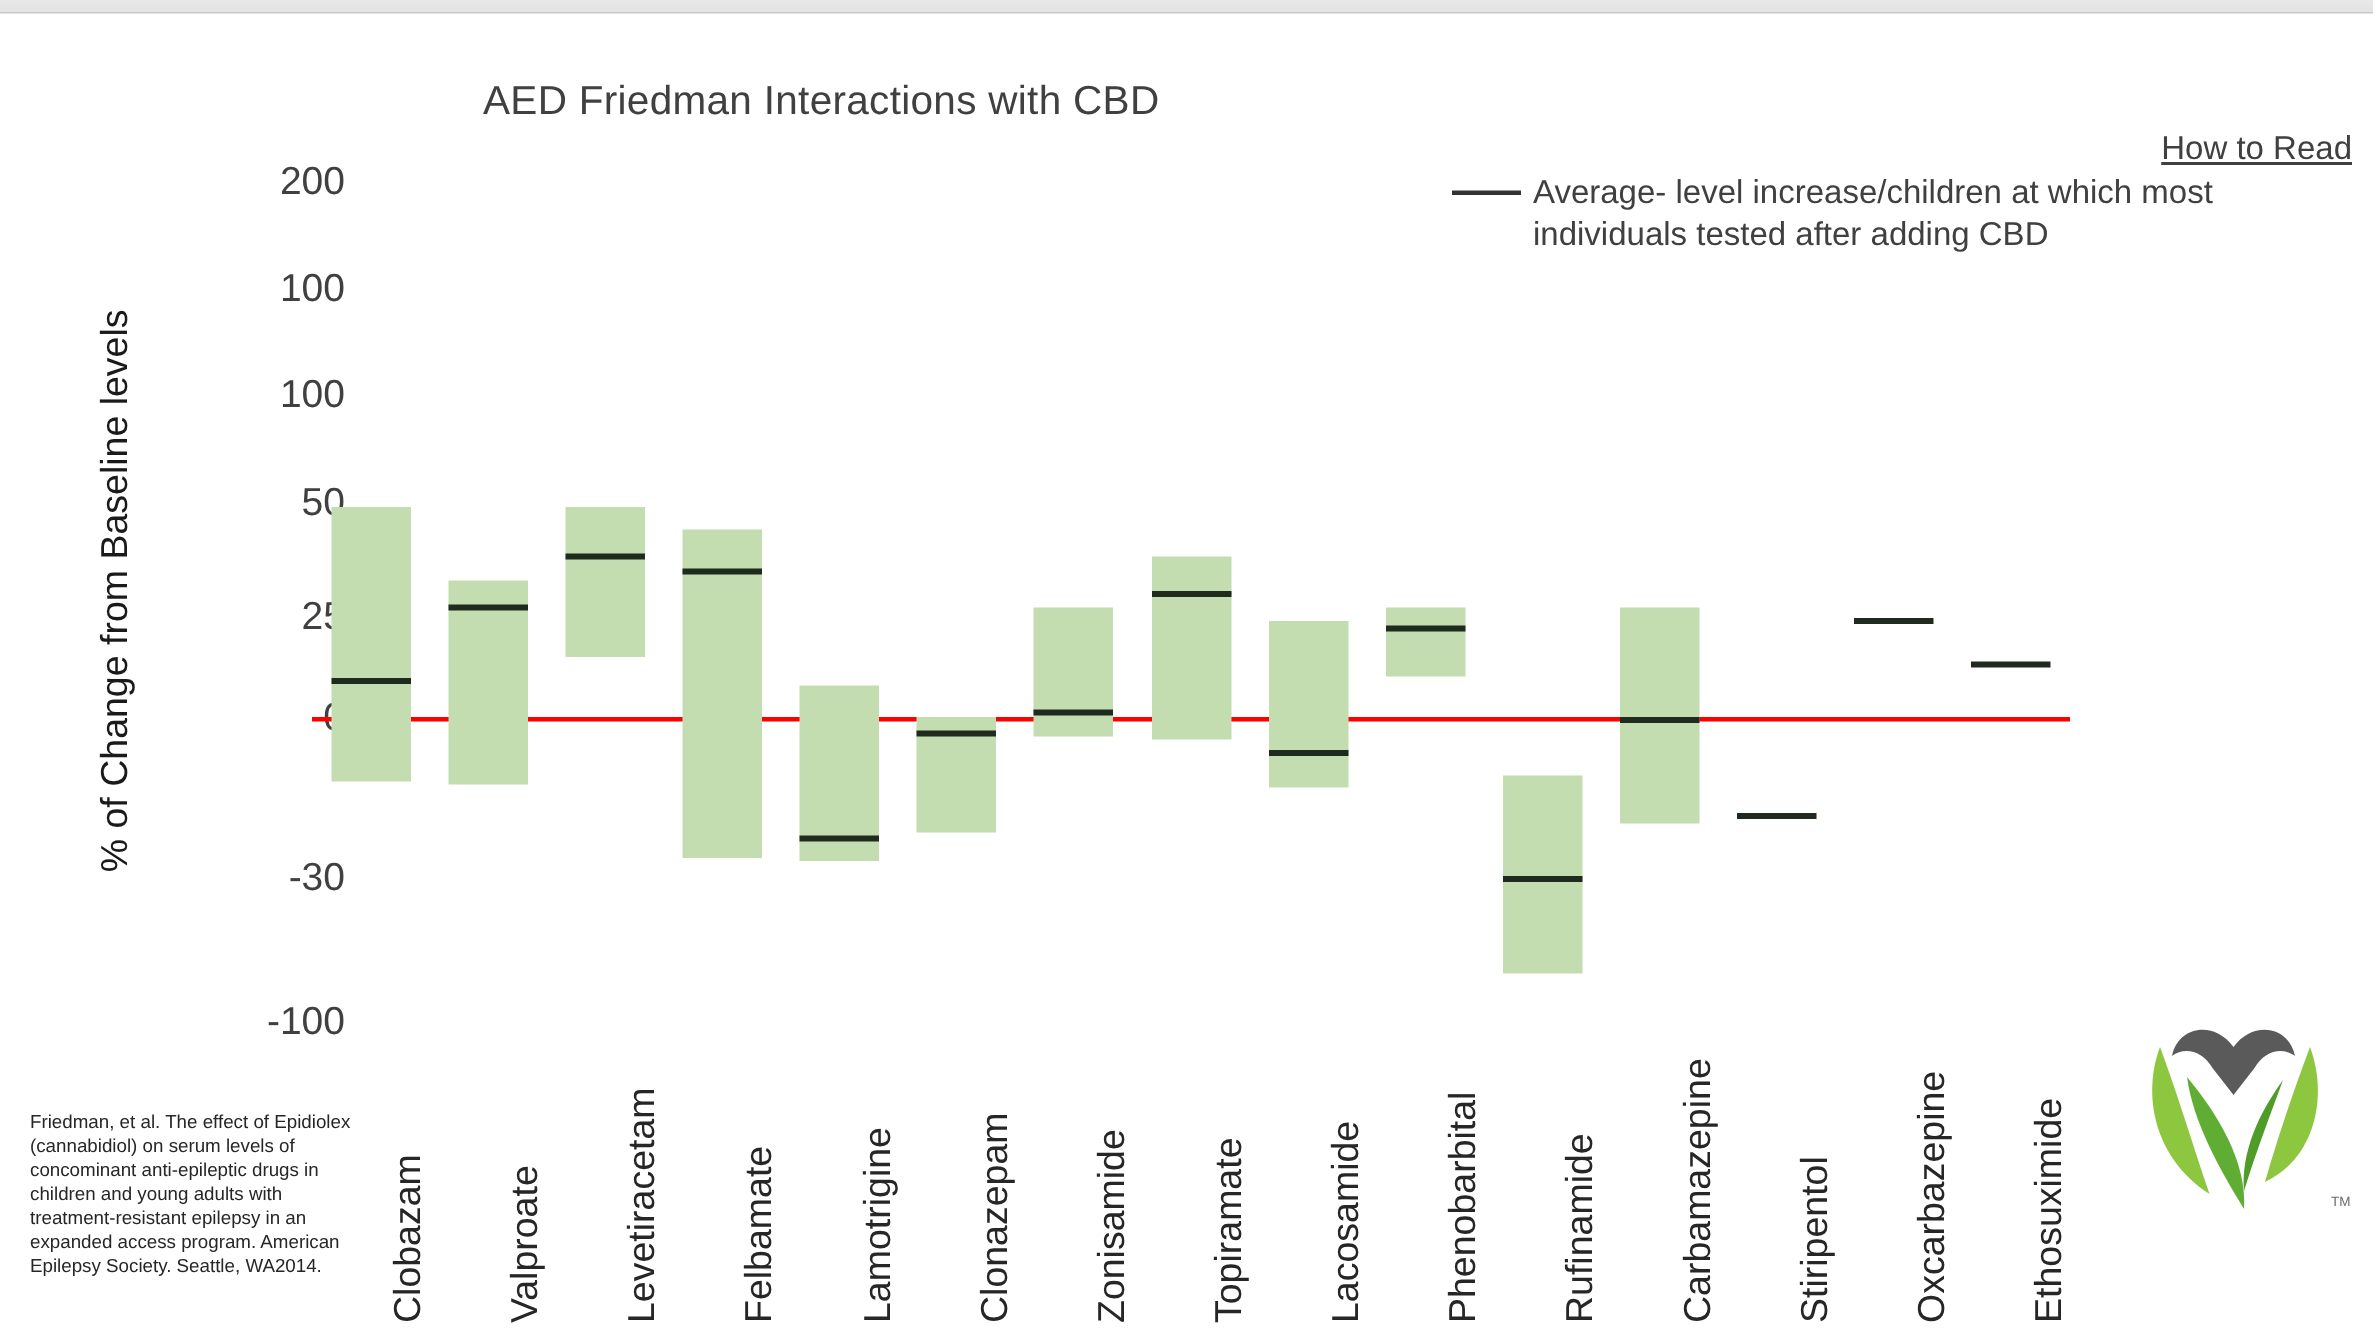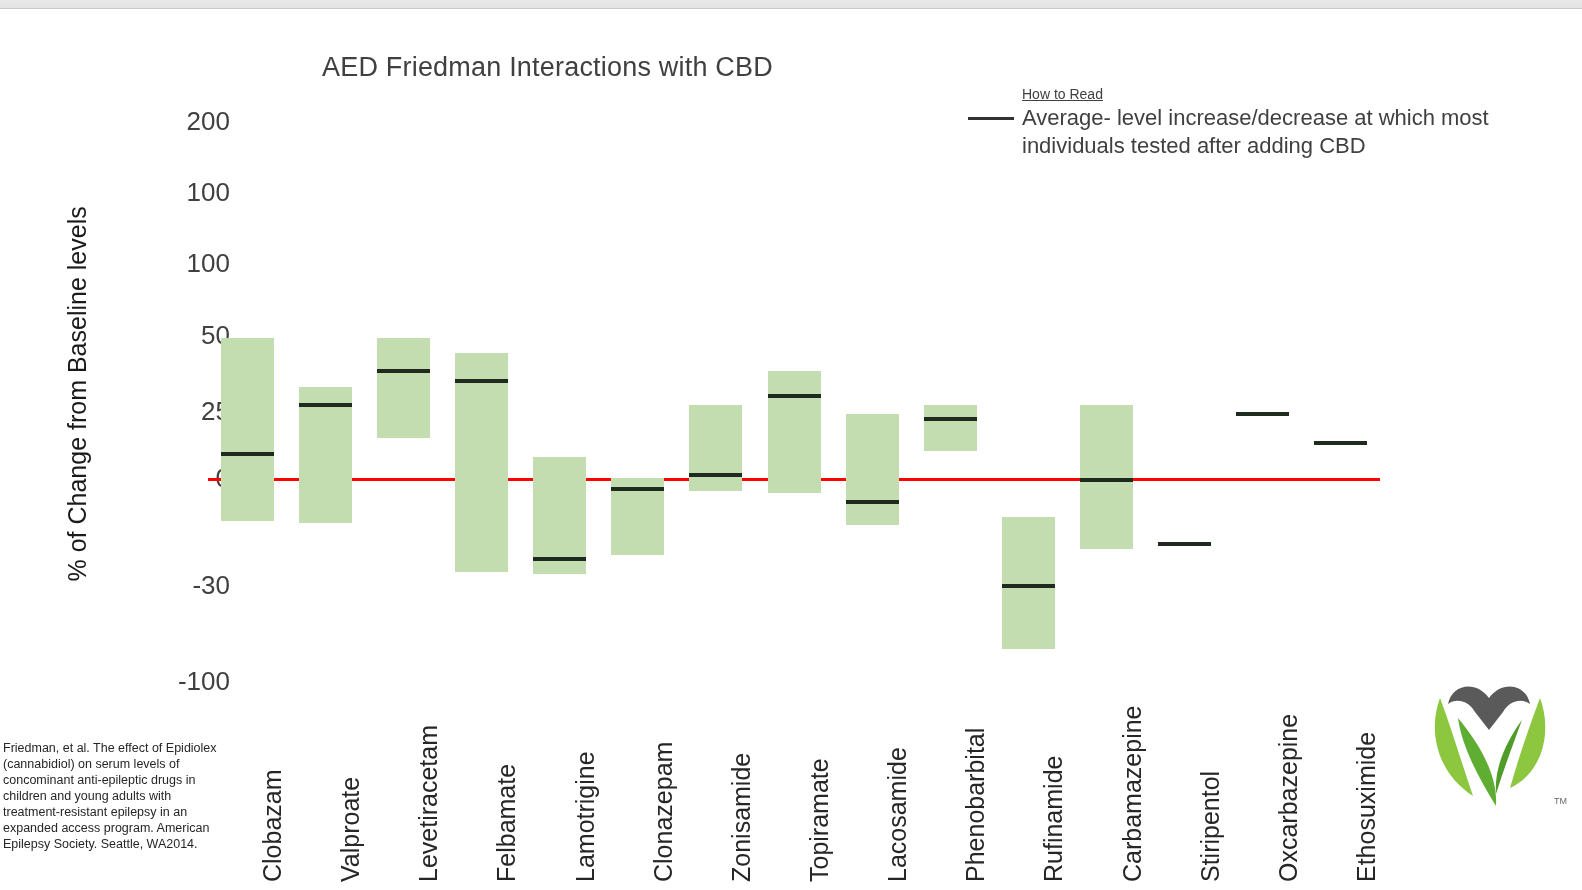--- a/index.html
+++ b/index.html
@@ -31,30 +31,30 @@
   .range-bar{position:absolute;background:#c3ddb0;left:0;right:0;}
   .avg-line{position:absolute;height:4px;background:#1f2b1f;left:0;right:0;}
 
   
   #xlabels{position:absolute;left:208px;top:672px;width:1172px;height:215px;}
   .xlab{position:absolute;top:0;font-size:25px;color:#1a1a1a;white-space:nowrap;
     transform:rotate(-90deg);transform-origin:left top;color:#262626;}
 
   
   #legend{position:absolute;left:968px;top:86px;width:600px;font-size:22px;color:#404040;}
-  #legend-title{margin-left:54px;text-decoration:underline;font-size:14px;color:#404040;
-    margin-bottom:2px;}
+  #legend-title{margin-left:54px;text-decoration:underline;font-size:22px;color:#404040;
+    margin-bottom:2px;text-align:right;}
   .leg-row{display:flex;align-items:flex-start;margin-bottom:1px;}
   .leg-mark{width:46px;flex:0 0 46px;margin-right:8px;position:relative;height:28px;}
   .leg-line{position:absolute;left:0;top:13px;width:46px;height:3px;}
   .leg-swatch{position:absolute;left:2px;top:6px;width:44px;height:26px;background:#c3ddb0;}
   .leg-text{line-height:28px;font-size:22px;color:#404040;}
 
   
-  #citation{position:absolute;left:3px;top:740px;width:214px;font-size:12.5px;
+  #citation{position:absolute;left:20px;top:740px;width:214px;font-size:12.5px;
     line-height:16px;color:#262626;}
 
   
   #logo{position:absolute;left:1418px;top:668px;width:150px;height:180px;}
   #logo svg{width:150px;height:160px;display:block;}
   #logo-tm{position:absolute;left:104px;top:128px;font-size:9px;color:#6b6b6b;margin-left:32px;}
 </style>
 </head>
 <body>
 
@@ -153,21 +153,21 @@
     <div class="xlab" style="left: 1065.8px; top: 210px;">Oxcarbazepine</div>
     <div class="xlab" style="left: 1143.93px; top: 210px;">Ethosuximide</div>
   </div>
 
 <div id="legend">
   <div id="legend-title">How to Read</div>
   <div class="leg-row">
     <div class="leg-mark">
       <div class="leg-line" style="background:#333333;"></div>
     </div>
-    <div class="leg-text">Average- level increase/decrease at which most individuals tested after adding CBD</div>
+    <div class="leg-text">Average- level increase/children at which most individuals tested after adding CBD</div>
   </div>
 </div>
 
 <div id="citation">Friedman, et al. The effect of Epidiolex (cannabidiol) on serum levels of concominant anti-epileptic drugs in children and young adults with treatment-resistant epilepsy in an expanded access program. American Epilepsy Society. Seattle, WA2014.</div>
 
 <div id="logo">
   <svg viewBox="0 0 150 160" xmlns="http://www.w3.org/2000/svg">
     <path d="M30 36 C34 16, 58 12, 71 30 C84 12, 108 16, 112 36 C104 30, 92 32, 85 44 L71 62 L57 44 C50 32, 38 30, 30 36 Z" fill="#5a5a5a"></path>
     <path d="M22 30 C10 62, 18 104, 55 128 C44 96, 34 62, 22 30 Z" fill="#8dc63f"></path>
     <path d="M122 30 C134 62, 126 104, 92 120 C100 92, 110 62, 122 30 Z" fill="#8dc63f"></path>

